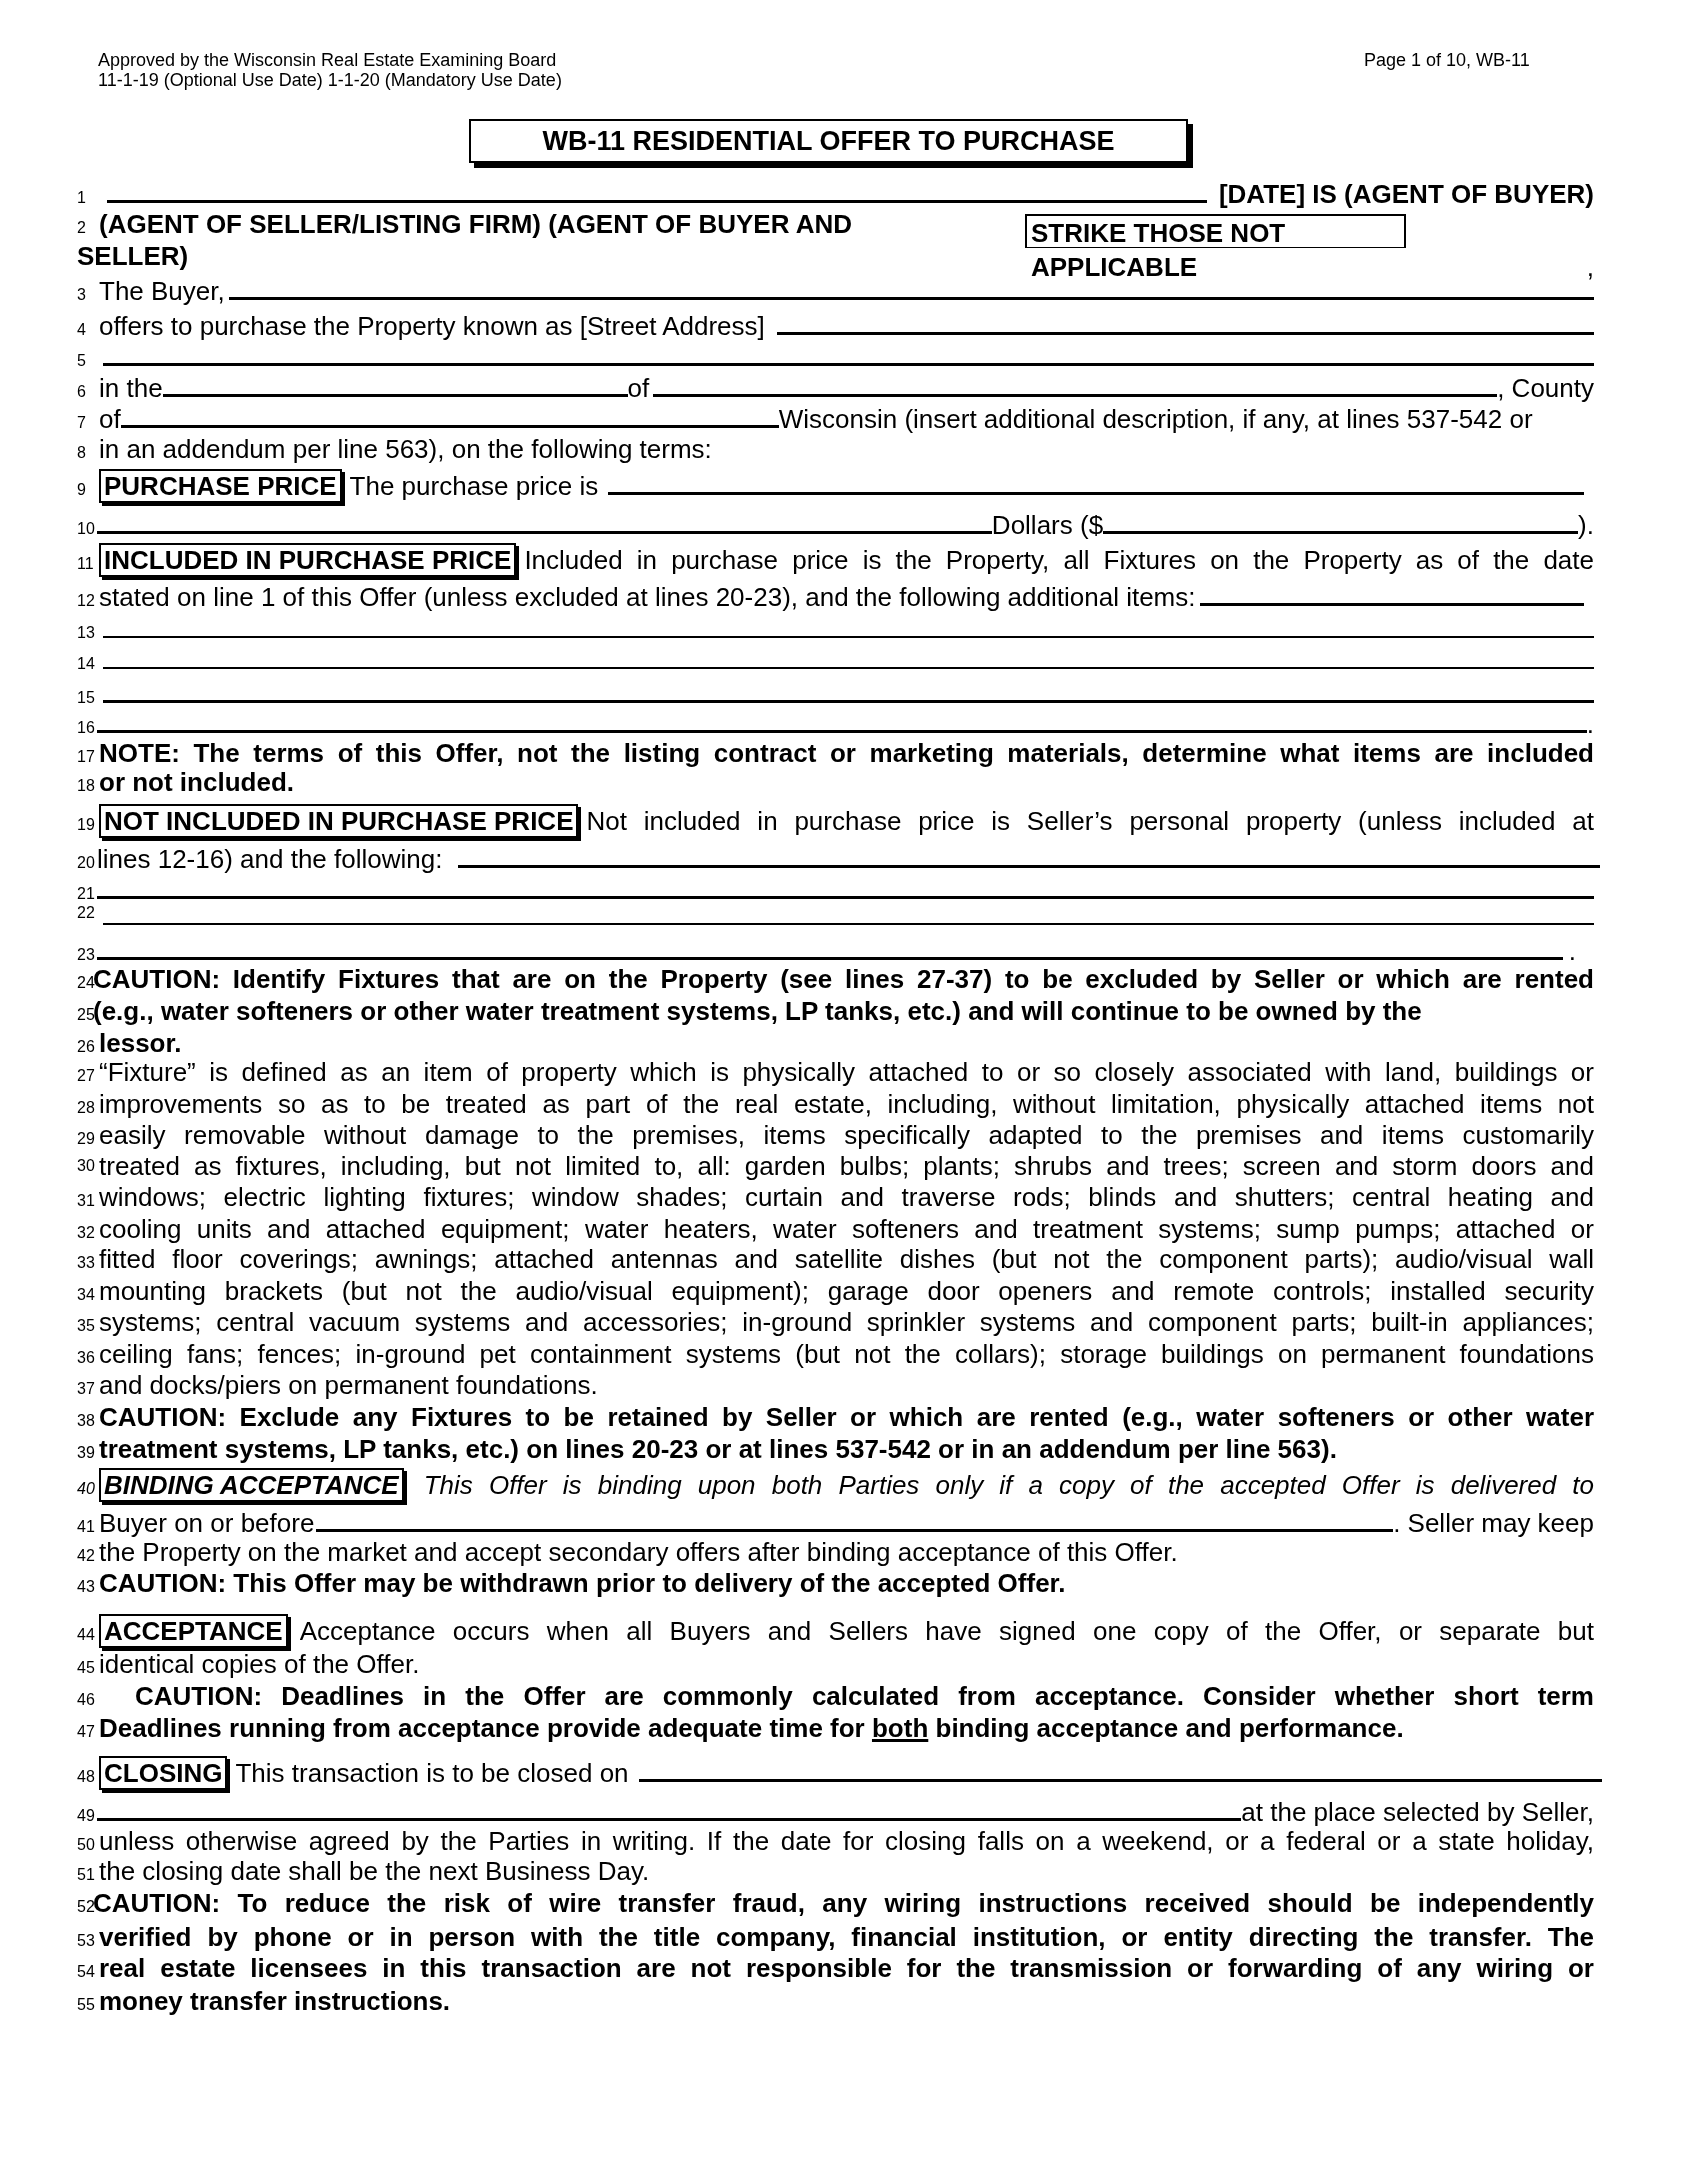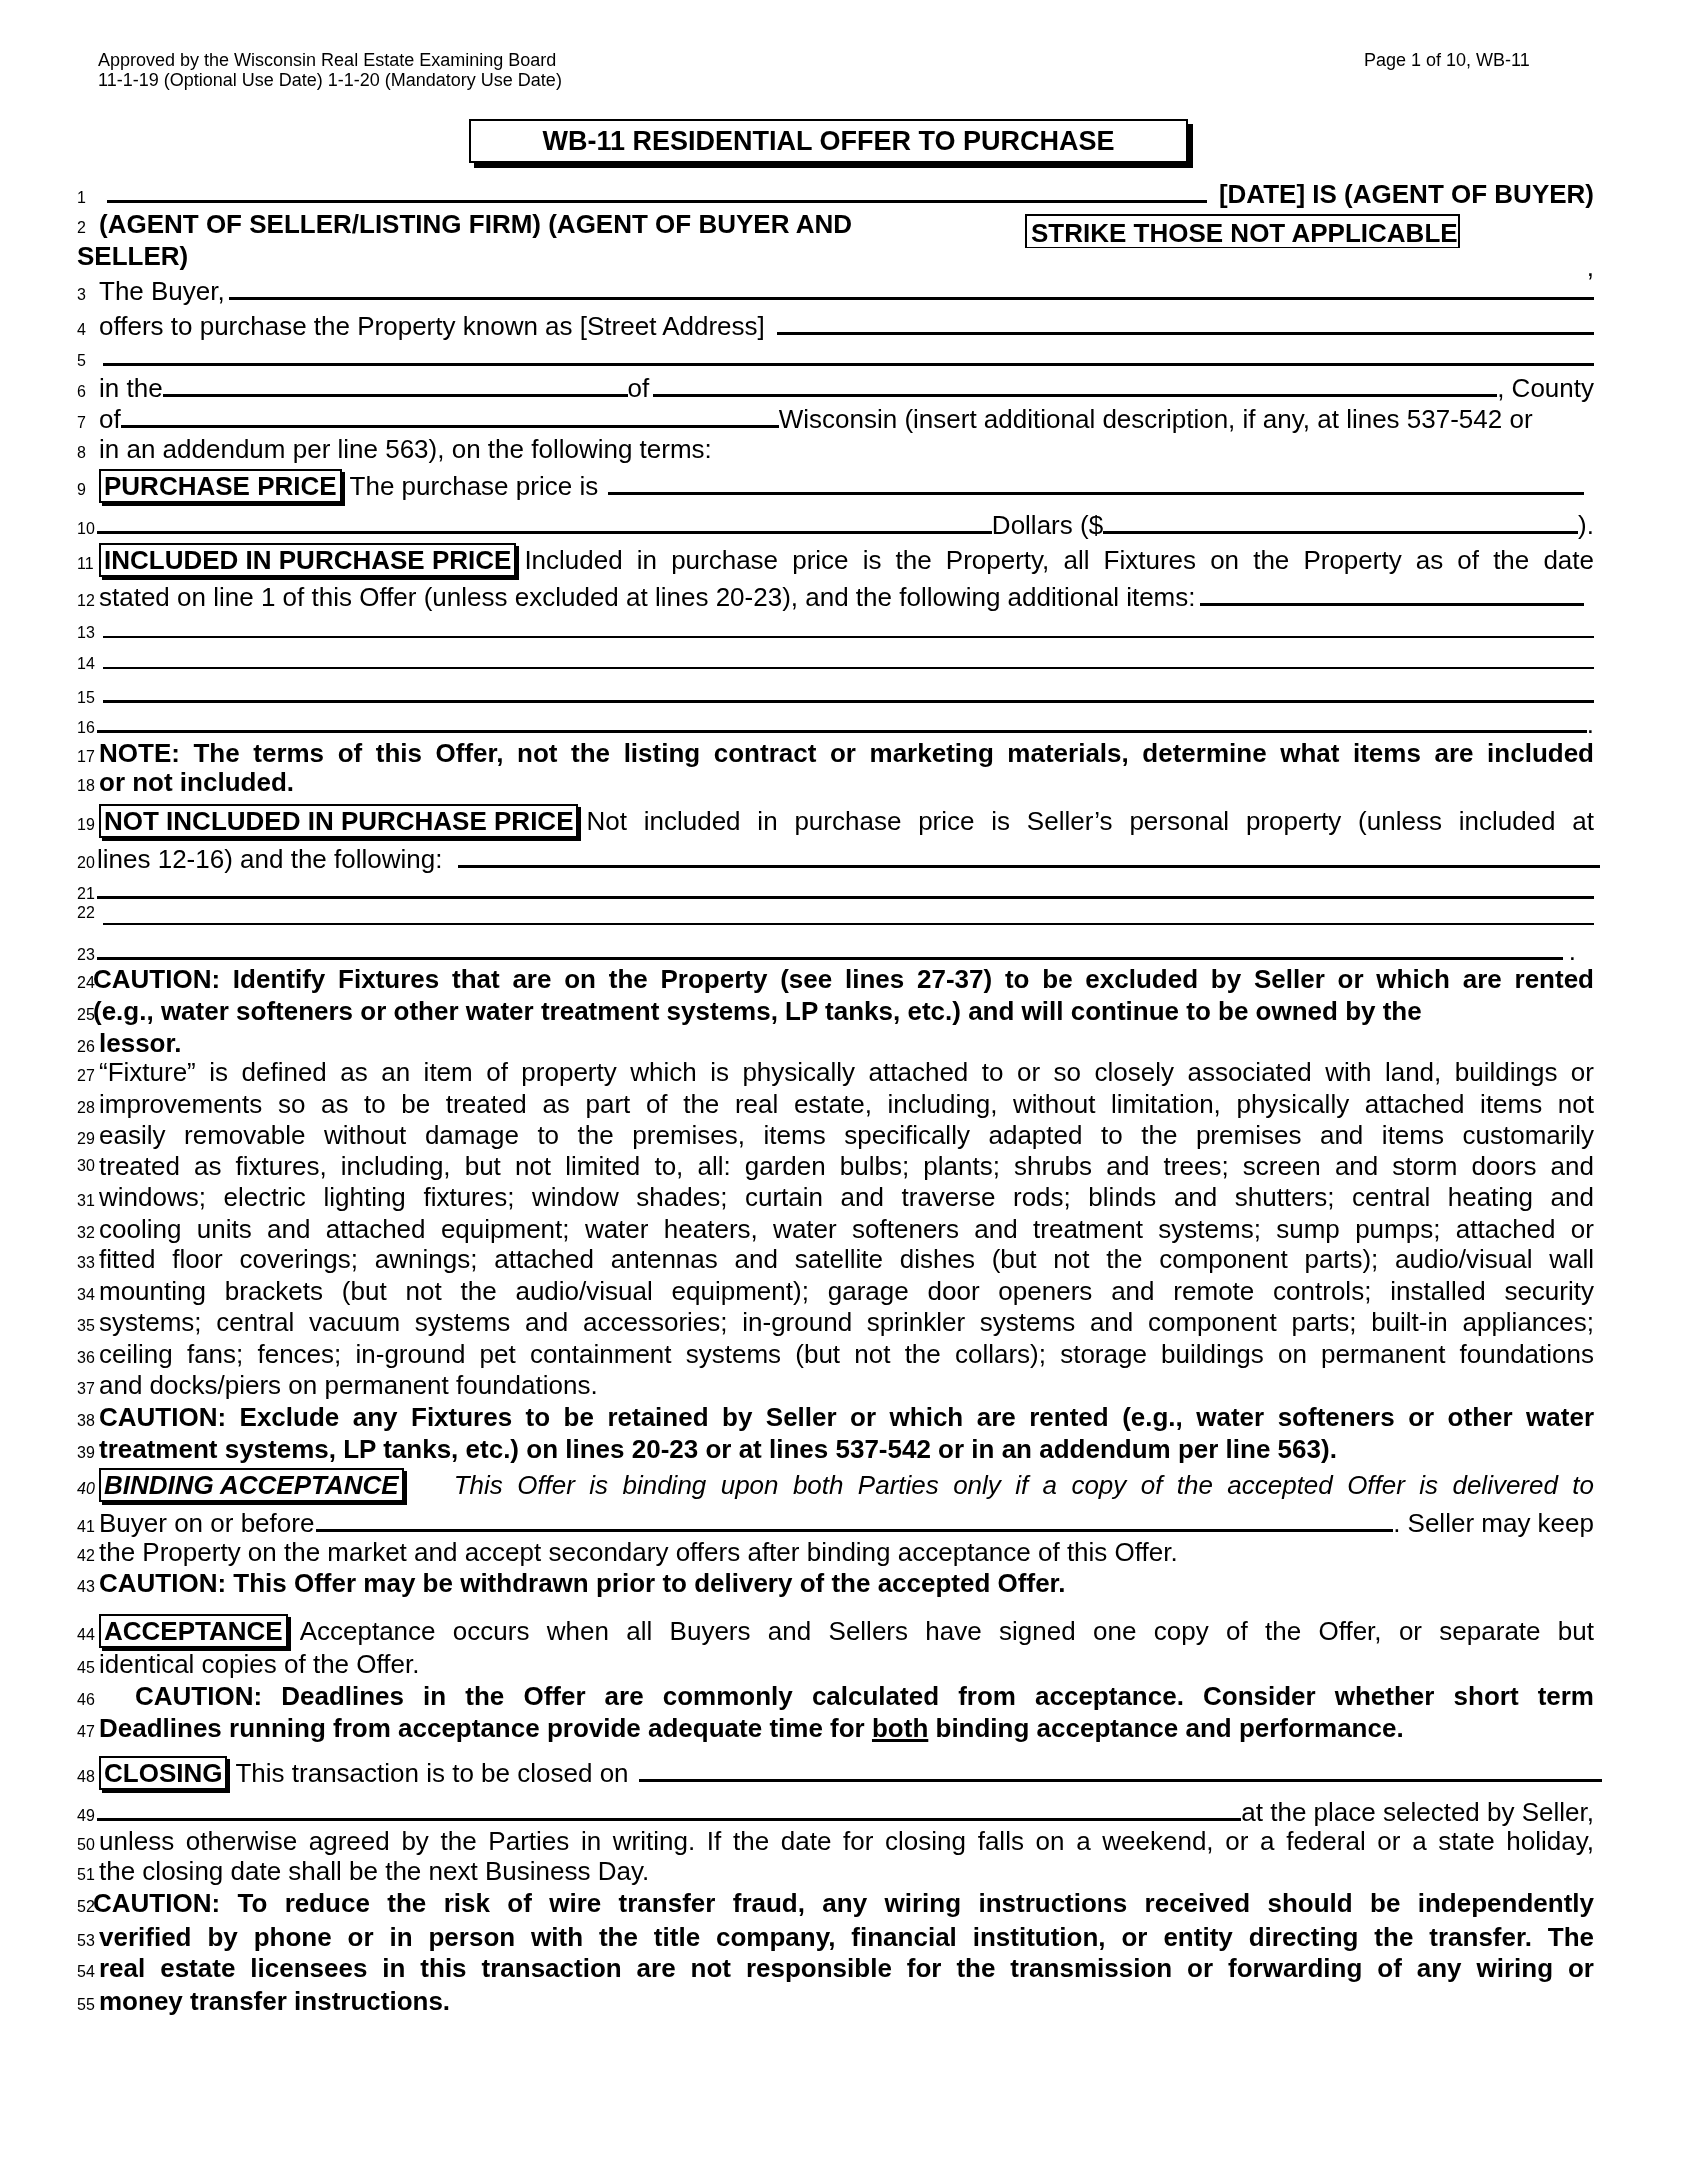--- a/index.html
+++ b/index.html
@@ -14,21 +14,21 @@
   .num { display:inline-block; width:22px; font-size:16px; font-weight:normal; vertical-align:baseline; }
   .num.w { width:16px; }
   .b { font-weight:bold; }
   .just { display:flex; align-items:baseline; }
   .just .txt { flex:1; text-align:justify; text-align-last:justify; white-space:normal; height:32px; overflow:hidden; }
   .blank { display:inline-block; border-bottom:3px solid #000; height:24px; vertical-align:baseline; }
   .fill { flex:1; border-bottom:3px solid #000; height:24px; margin-left:4px; }
   .fillthin { flex:1; border-bottom:2px solid #000; height:22px; margin-left:4px; }
   .box { display:inline-block; border:2px solid #000; box-shadow:3px 3px 0 #000;
          font-weight:bold; padding:0 3px; line-height:30px; margin-right:8px; }
-  .strike { position:absolute; left:1025px; top:214px; width:435px; height:34px;
+  .strike { position:absolute; left:1025px; top:214px; width:381px; height:34px;
             border:2px solid #000; border-bottom-width:1px; font-weight:bold; font-size:26px; line-height:34px;
             padding-left:4px; box-sizing:border-box; }
   .u { text-decoration:underline; text-decoration-thickness:3px; }
 </style>
 </head>
 <body>
 
 <div class="hdr" style="left:98px;top:49px;">Approved by the Wisconsin Real Estate Examining Board</div>
 <div class="hdr" style="left:98px;top:69px;">11-1-19 (Optional Use Date)   1-1-20 (Mandatory Use Date)</div>
 <div class="hdr" style="left:1364px;top:49px;">Page 1 of 10, WB-11</div>
@@ -213,21 +213,21 @@
 <div class="ln" style="top:1369px;"><span class="num">37</span><span>and docks/piers on permanent foundations.</span></div>
 
 <div class="ln b just" style="top:1401px;">
     <span class="num">38</span>
     <span class="txt">CAUTION: Exclude any Fixtures to be retained by Seller or which are rented (e.g., water softeners or other   water</span>
   </div>
 <div class="ln b" style="top:1433px;"><span class="num">39</span><span>treatment systems, LP tanks, etc.) on lines 20-23 or at lines 537-542 or in an addendum per line 563).</span></div>
 
 <div class="ln just" style="top:1468px;font-style:italic;">
   <span class="num">40</span>
-  <span class="box" style="margin-right:50px;">BINDING  ACCEPTANCE</span>
+  <span class="box" style="margin-right:20px;">BINDING  ACCEPTANCE</span>
   <span class="txt">This Offer is binding  upon  both  Parties only if a copy of the accepted Offer is delivered to</span>
 </div>
 
 <div class="ln just" style="top:1505px;">
   <span class="num">41</span>
   <span>Buyer on  or  before</span>
   <span class="fill" style="margin-left:2px;"></span>
   <span>.  Seller may  keep</span>
 </div>
 <div class="ln" style="top:1536px;"><span class="num">42</span><span>the Property on the market and accept secondary offers after binding acceptance of this Offer.</span></div>

